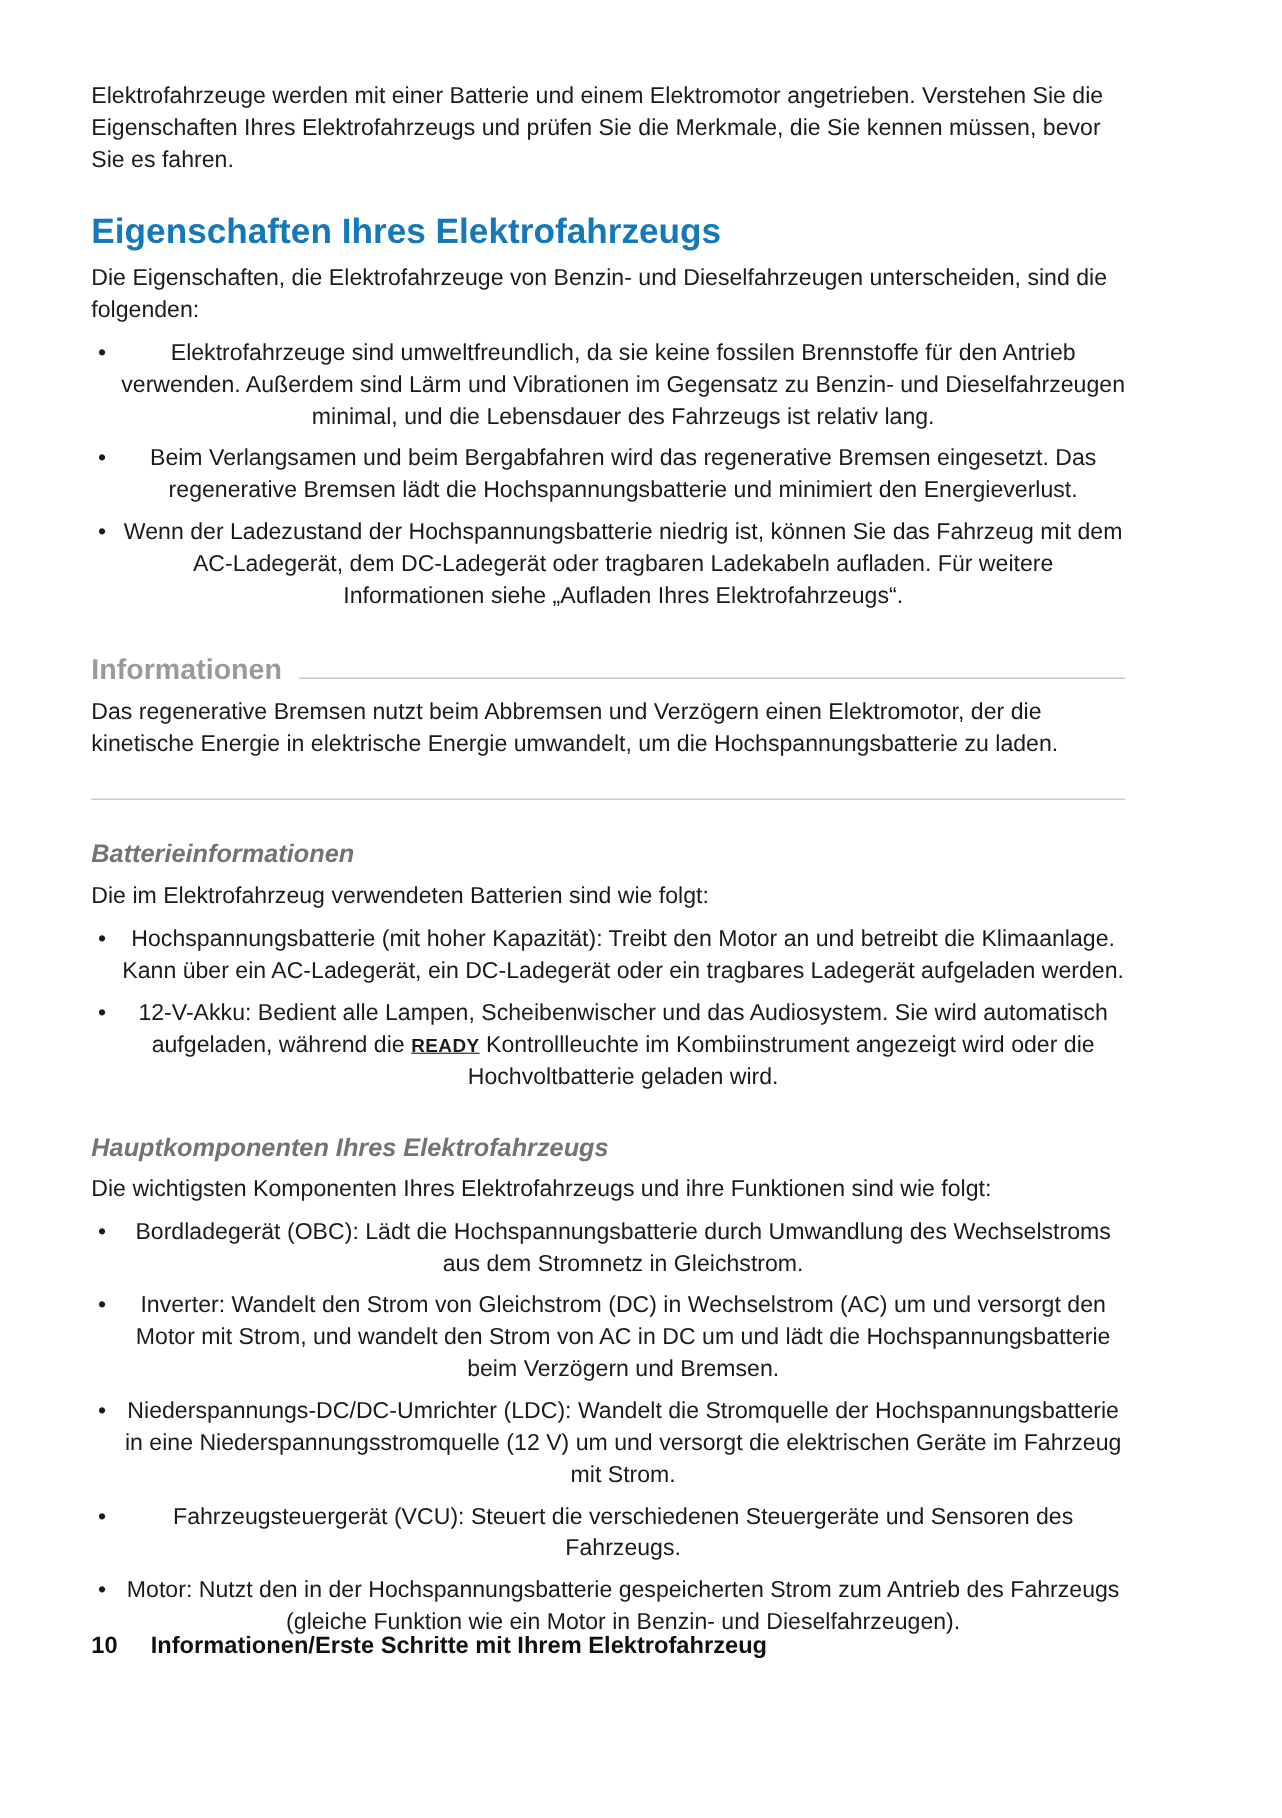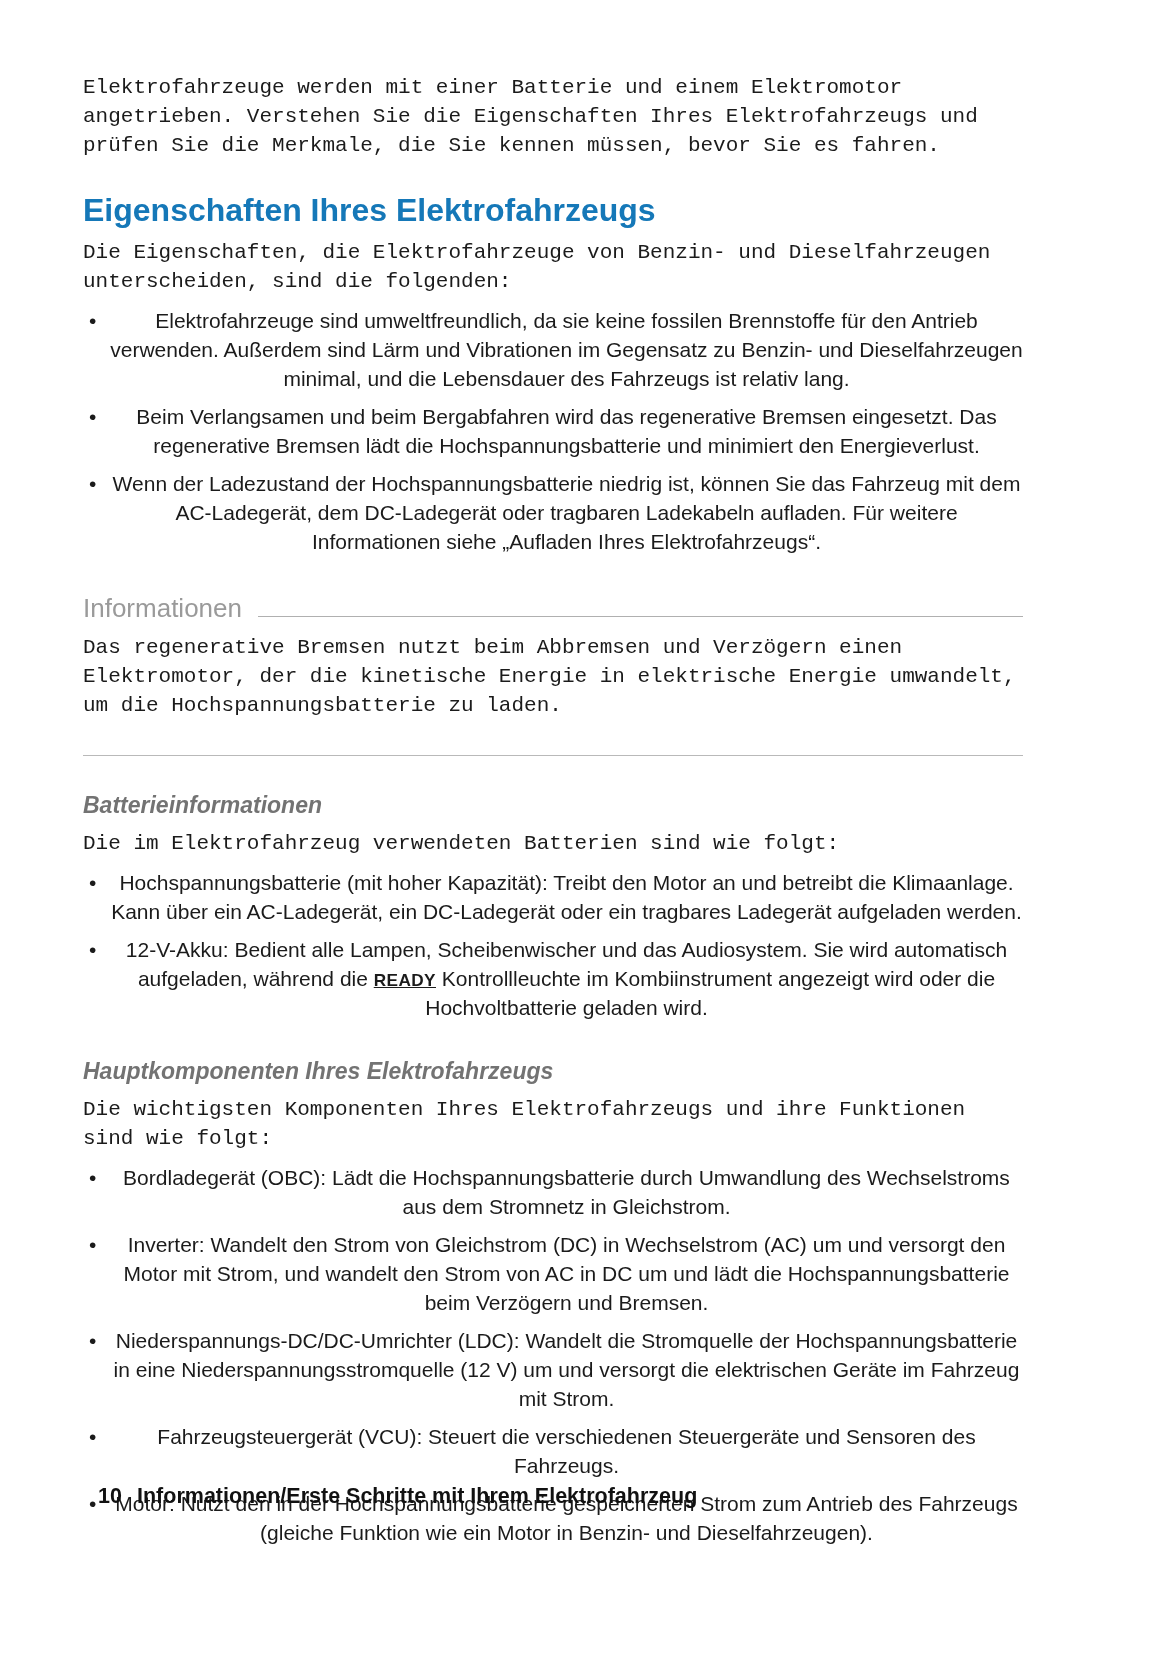--- a/index.html
+++ b/index.html
@@ -32,21 +32,21 @@
     font-weight: 700;
   }
   .h-italic {
     margin: 36px 0 8px 0;
     font-size: 23px;
     line-height: 1.2;
     font-weight: 700;
     font-style: italic;
     color: #737373;
   }
-  p { margin: 10px 0 0 0; font-family: Liberation Mono, monospace; }
+  p { margin: 10px 0 0 0; }
   .bullets { margin-top: 10px; }
   .bullet { display: flex; margin-top: 9px; }
   .dot {
     flex: 0 0 27px;
     width: 27px;
     padding-left: 6px;
   }
   .bullet-text { flex: 1; text-align: center; }
   .b { font-weight: 400; }
   .ready {
@@ -54,21 +54,21 @@
     font-size: 0.82em;
     letter-spacing: 0.4px;
     text-decoration: underline;
   }
   .info-head {
     display: flex;
     margin-top: 36px;
     color: #9a9a9a;
     font-size: 26px;
     line-height: 1.2;
-    font-weight: 400;
+    font-weight: 700;
     align-items: center;
   }
   .info-head .rule {
     flex: 1;
     height: 1px;
     background: #b0b0b0;
     align-self: flex-end;
     margin: 0 0 7px 16px;
   }
   .divider {
@@ -78,21 +78,21 @@
   }
   .footer {
     position: absolute;
     left: 83px;
     top: 1482px;
     display: flex;
     font-weight: 700;
     font-size: 21.5px;
     color: #111;
   }
-  .footer .pagenum { width: 54px; text-align: center; }
+  .footer .pagenum { width: 54px; }
 </style>
 </head>
 <body>
 
 <div class="page">
 
   <p>Elektrofahrzeuge werden mit einer Batterie und einem Elektromotor angetrieben. Verstehen Sie die Eigenschaften Ihres Elektrofahrzeugs und prüfen Sie die Merkmale, die Sie kennen müssen, bevor Sie es fahren.</p>
 
   <h2 class="h-blue">Eigenschaften Ihres Elektrofahrzeugs</h2>
   <p>Die Eigenschaften, die Elektrofahrzeuge von Benzin- und Dieselfahrzeugen unterscheiden, sind die folgenden:</p>

